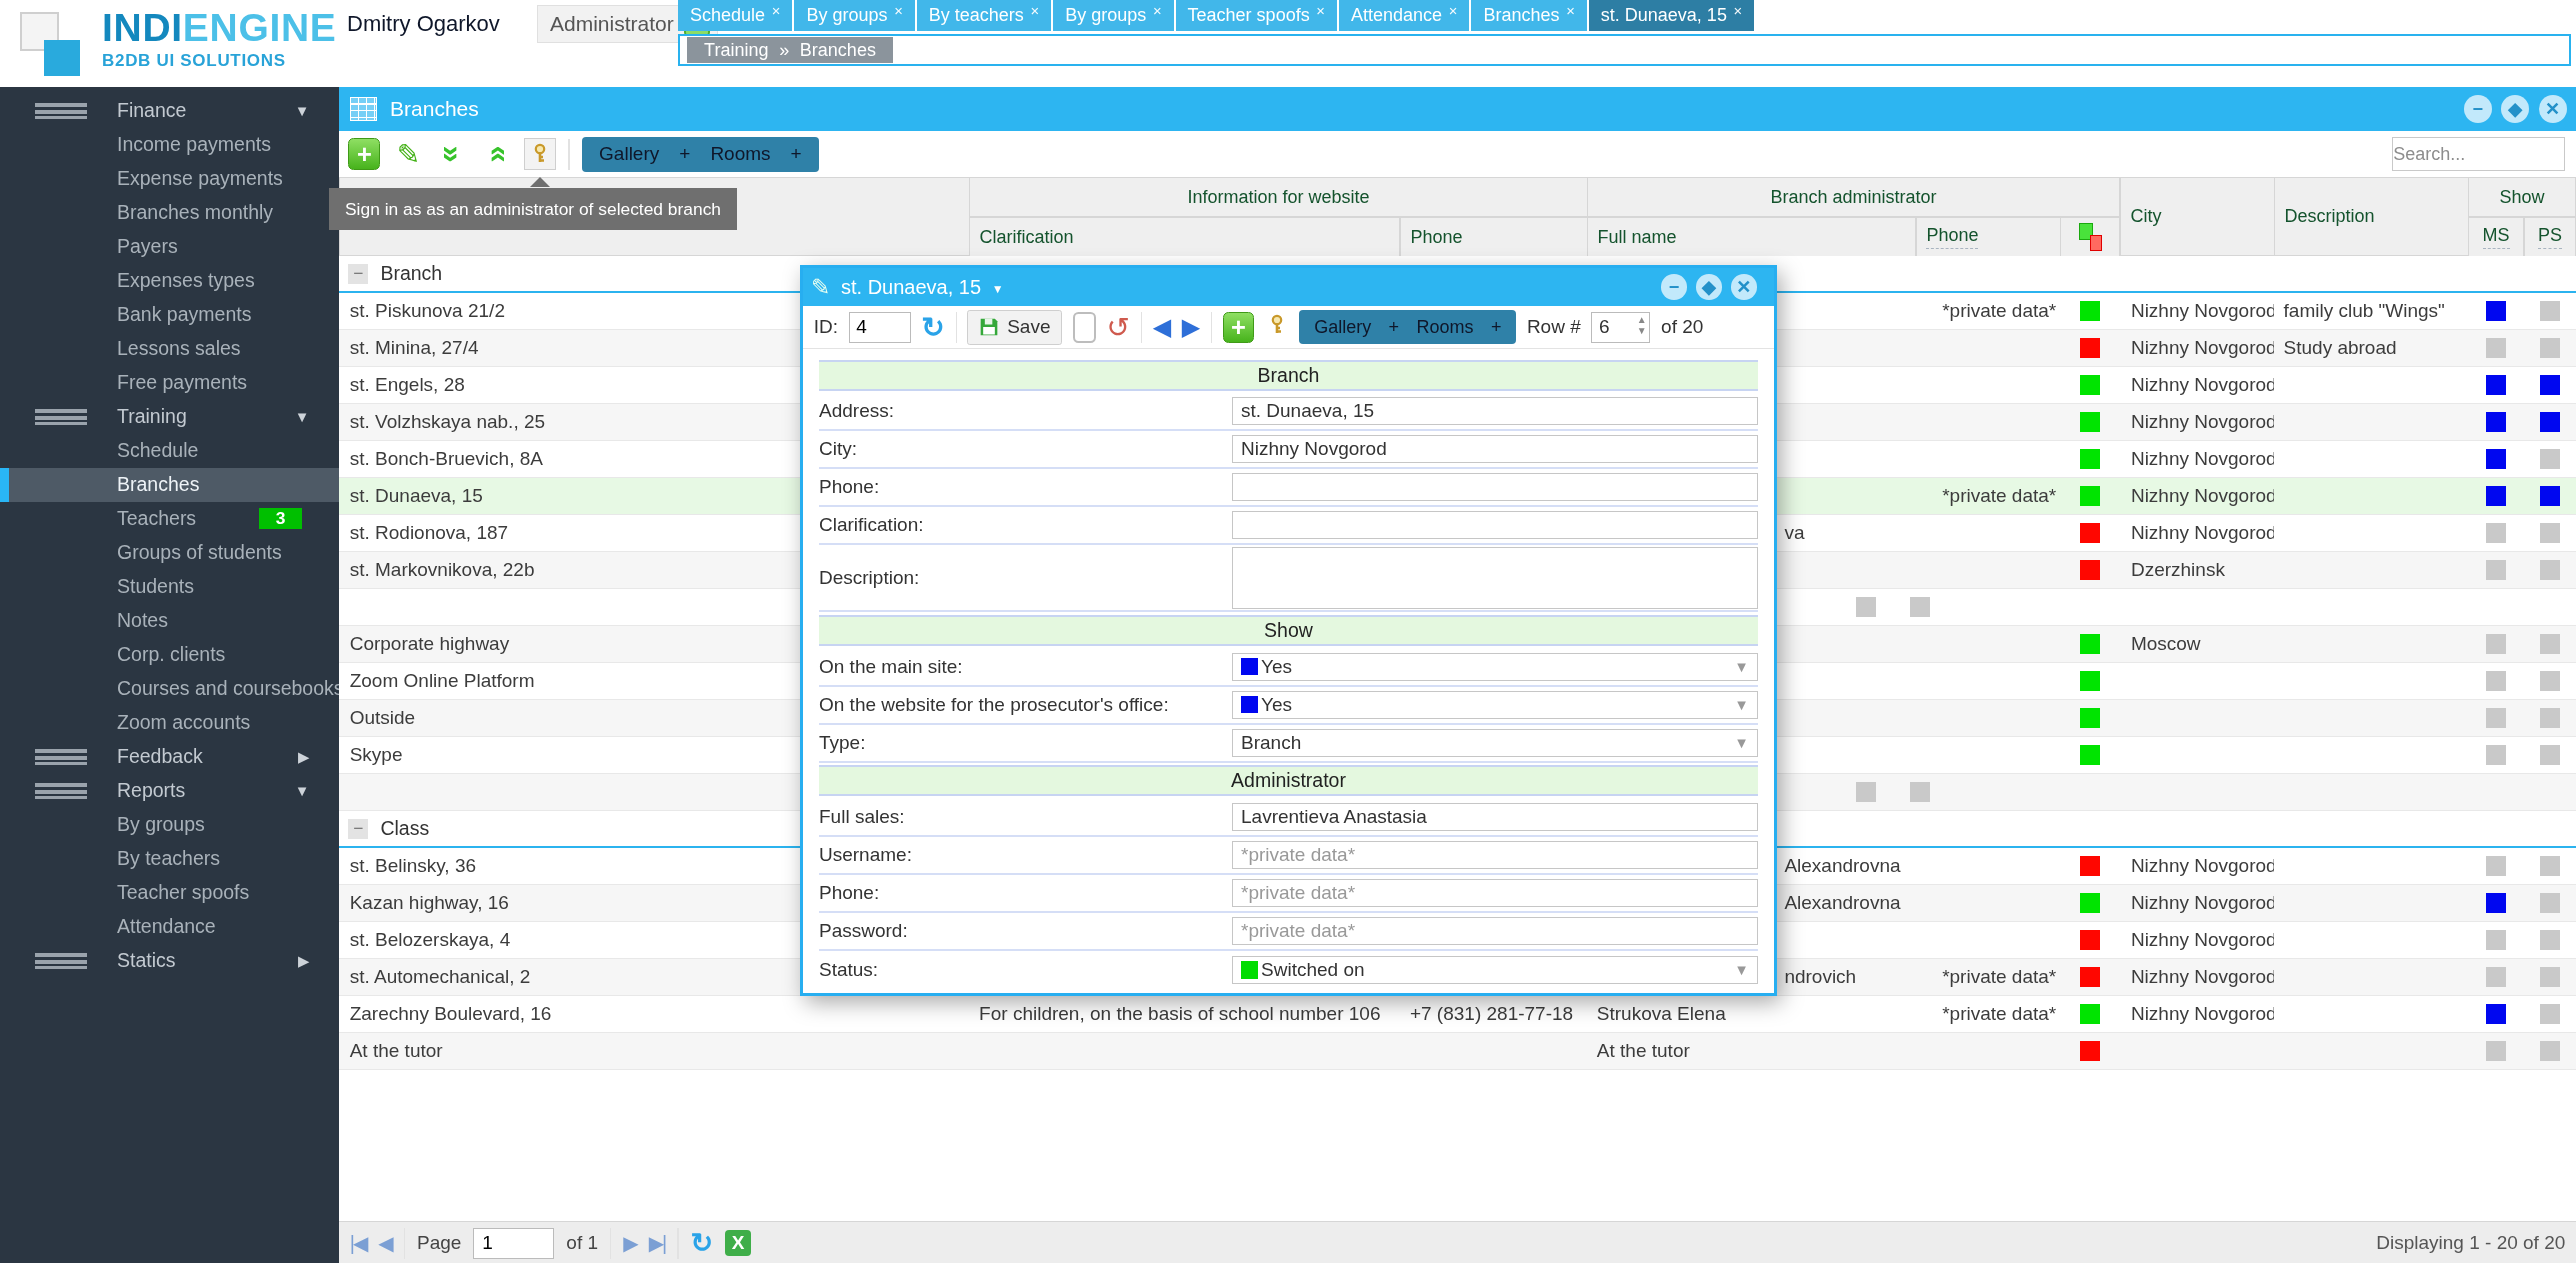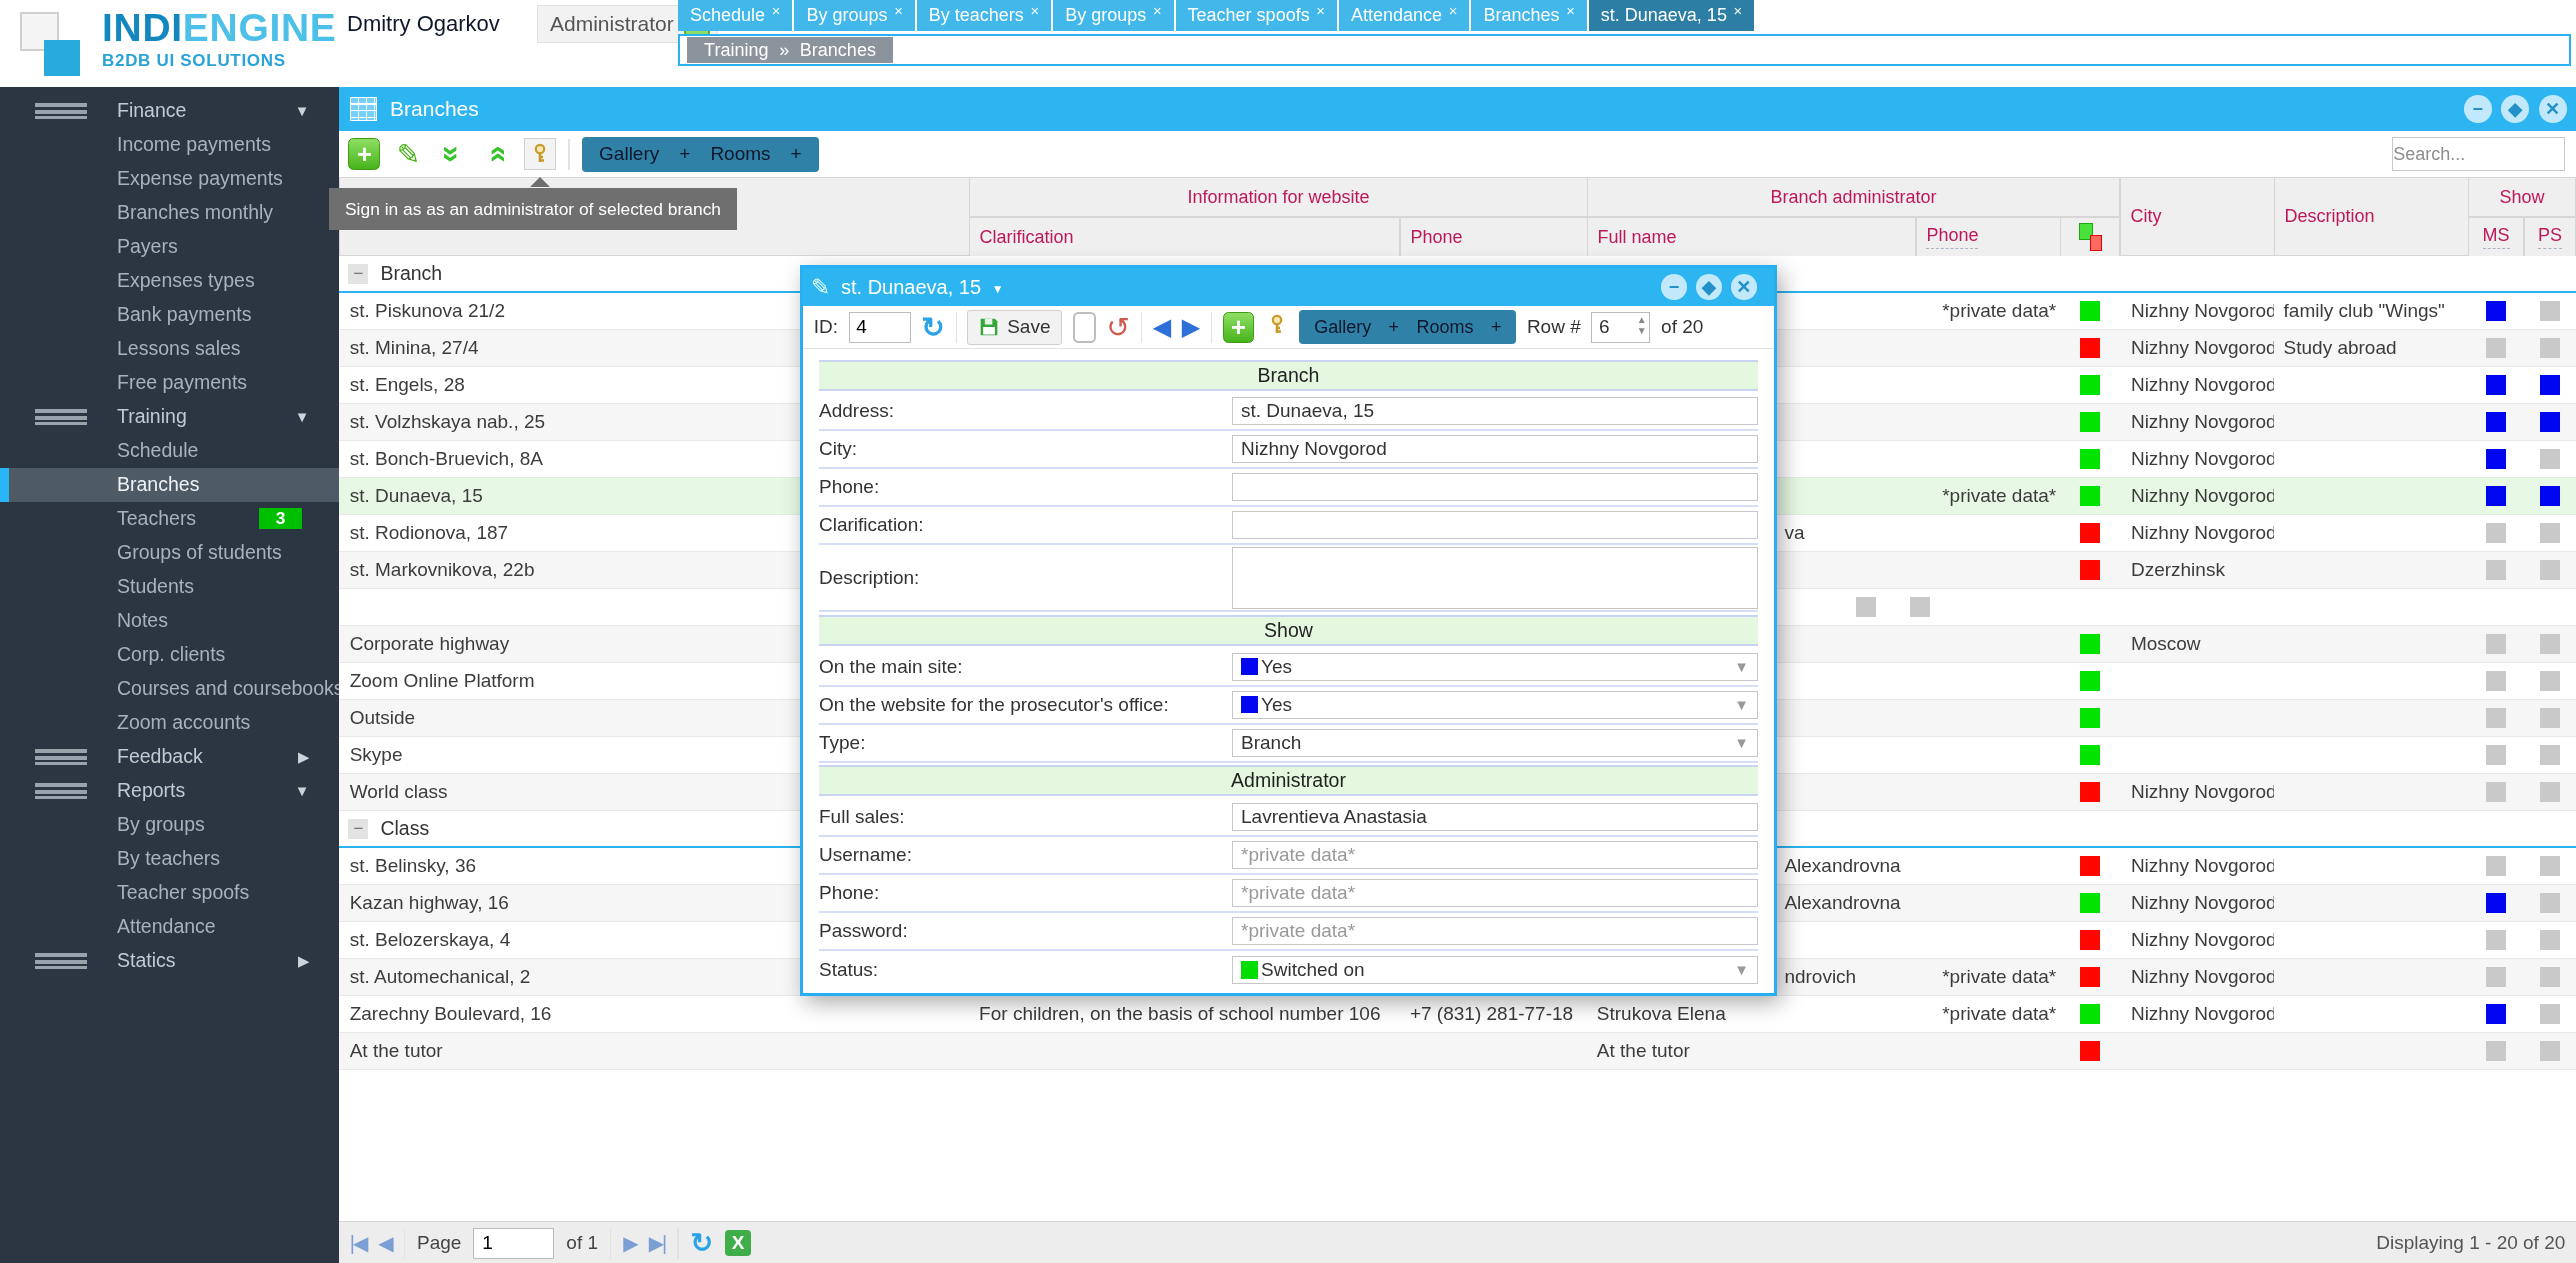--- a/index.html
+++ b/index.html
@@ -73,21 +73,21 @@
     font-size:18px;padding:0 0;color:#555;font-family:"Liberation Sans",sans-serif;}
   .search::placeholder{color:#8d8d8d;}
   
   .tooltip{position:absolute;left:-10px;top:101px;z-index:60;background:#6f6f6f;color:#fff;
     font-size:17.4px;padding:10.7px 16px;white-space:nowrap;}
   .tooltip::before{content:'';position:absolute;left:201px;top:-10.7px;border:10.7px solid transparent;
     border-bottom-color:#6f6f6f;border-top:none;}
   
   .grid-head{position:absolute;left:0;top:90px;width:2237px;height:79px;}
   .gh{position:absolute;background:#efefef;border:0.7px solid #d6d6d6;display:flex;align-items:center;
-    justify-content:center;color:#be185d;font-size:18px;}
+    justify-content:center;color:#14532d;font-size:18px;}
   .gh.left{justify-content:flex-start;padding-left:9.4px;}
   .dash{border-bottom:1.3px dashed #a9b4c0;padding-bottom:1.3px;}
   .h-blank{left:0;top:0;width:631px;height:79px;}
   .h-info{left:630px;top:0;width:619px;height:40px;}
   .h-clar{left:630px;top:40px;width:431px;height:40px;}
   .h-phs{left:1061px;top:40px;width:189px;height:40px;}
   .h-adm{left:1248px;top:0;width:533px;height:40px;}
   .h-name{left:1248px;top:40px;width:329px;height:40px;}
   .h-padm{left:1577px;top:40px;width:145px;height:40px;}
   .h-stic{left:1721px;top:40px;width:60px;height:40px;}
@@ -672,21 +672,20 @@
     <div class="cell-city"></div>
     <div class="cell-desc"></div>
     <div class="cell-ms">
           <span class="sq sq-gray"></span>
         </div>
     <div class="cell-ps">
           <span class="sq sq-gray"></span>
         </div>
   </div>
       <div class="trow alt">
-    <div class="cell-branch">World class</div>
     <div class="cell-clar"></div>
     <div class="cell-phone"></div>
     <div class="cell-name"></div>
     <div class="cell-padm"></div>
     <div class="cell-st">
           <span class="sq sq-red"></span>
         </div>
     <div class="cell-city">Nizhny Novgorod</div>
     <div class="cell-desc"></div>
     <div class="cell-ms">

